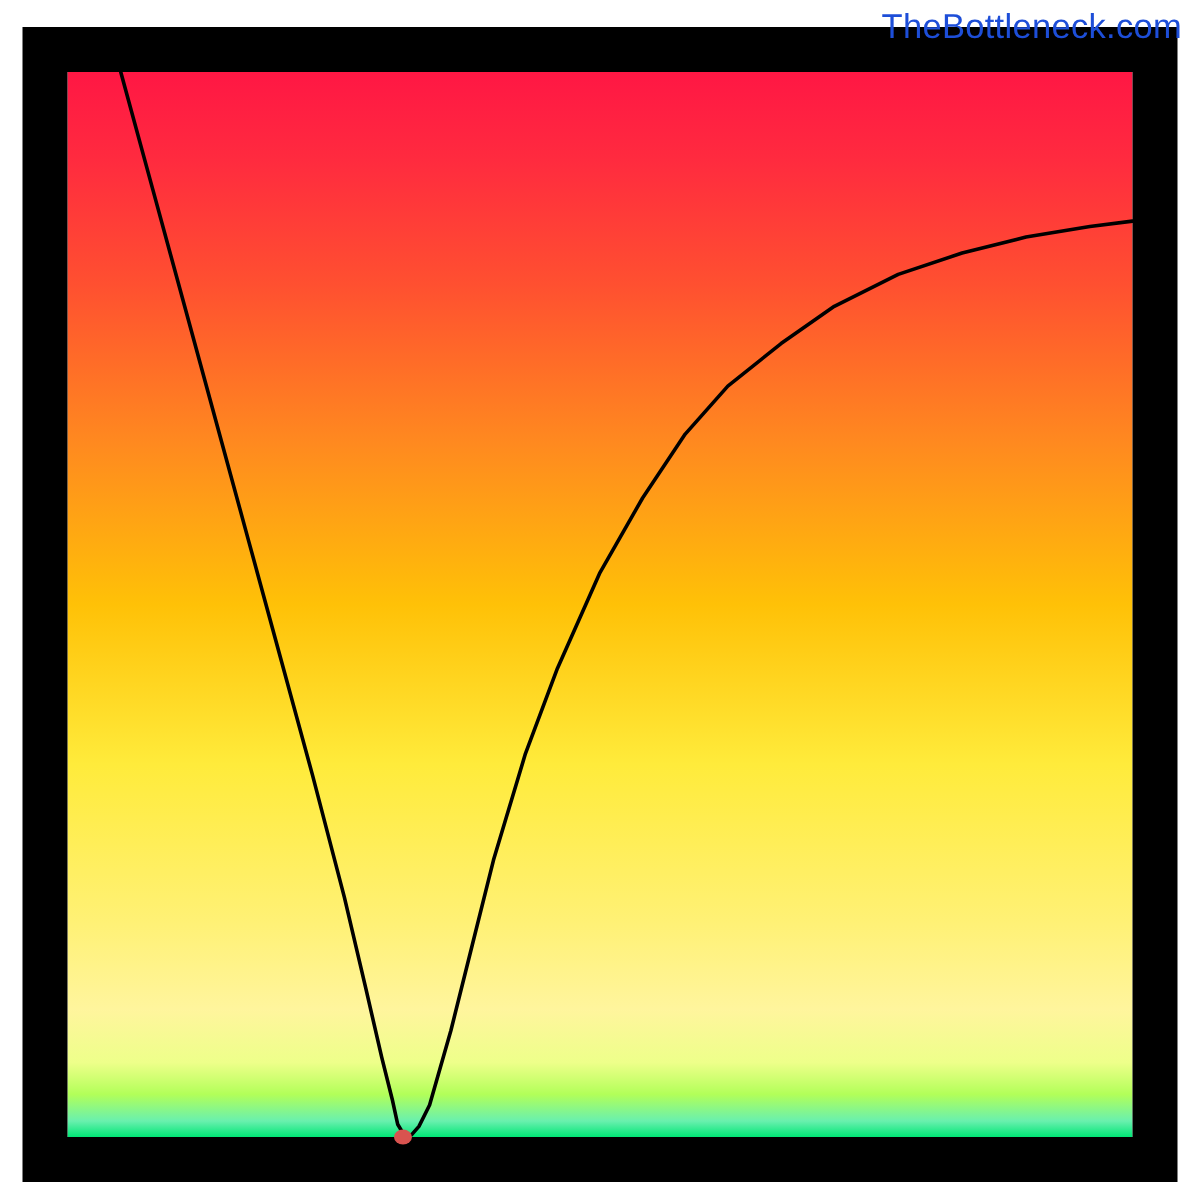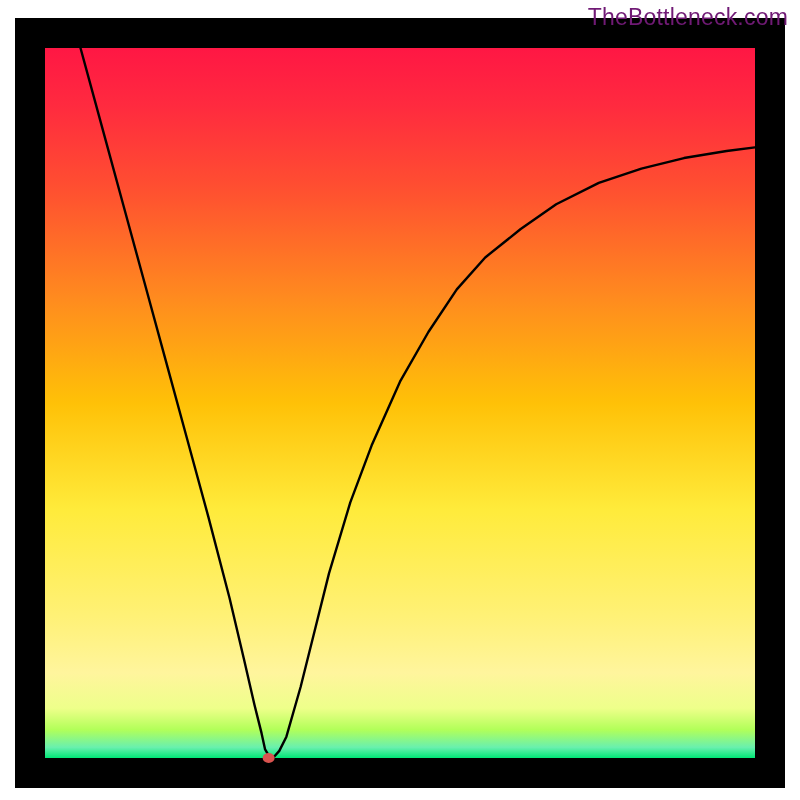--- a/index.html
+++ b/index.html
@@ -14,21 +14,21 @@
     position: relative;
     width: 800px;
     height: 800px;
   }
   .watermark {
     position: absolute;
     top: 4px;
     right: 12px;
     font-size: 23px;
     font-weight: 400;
-    color: #701a75;
+    color: #1d4ed8;
     z-index: 10;
     letter-spacing: 0.2px;
   }
   svg.plot {
     position: absolute;
     top: 0;
     left: 0;
     width: 800px;
     height: 800px;
   }

